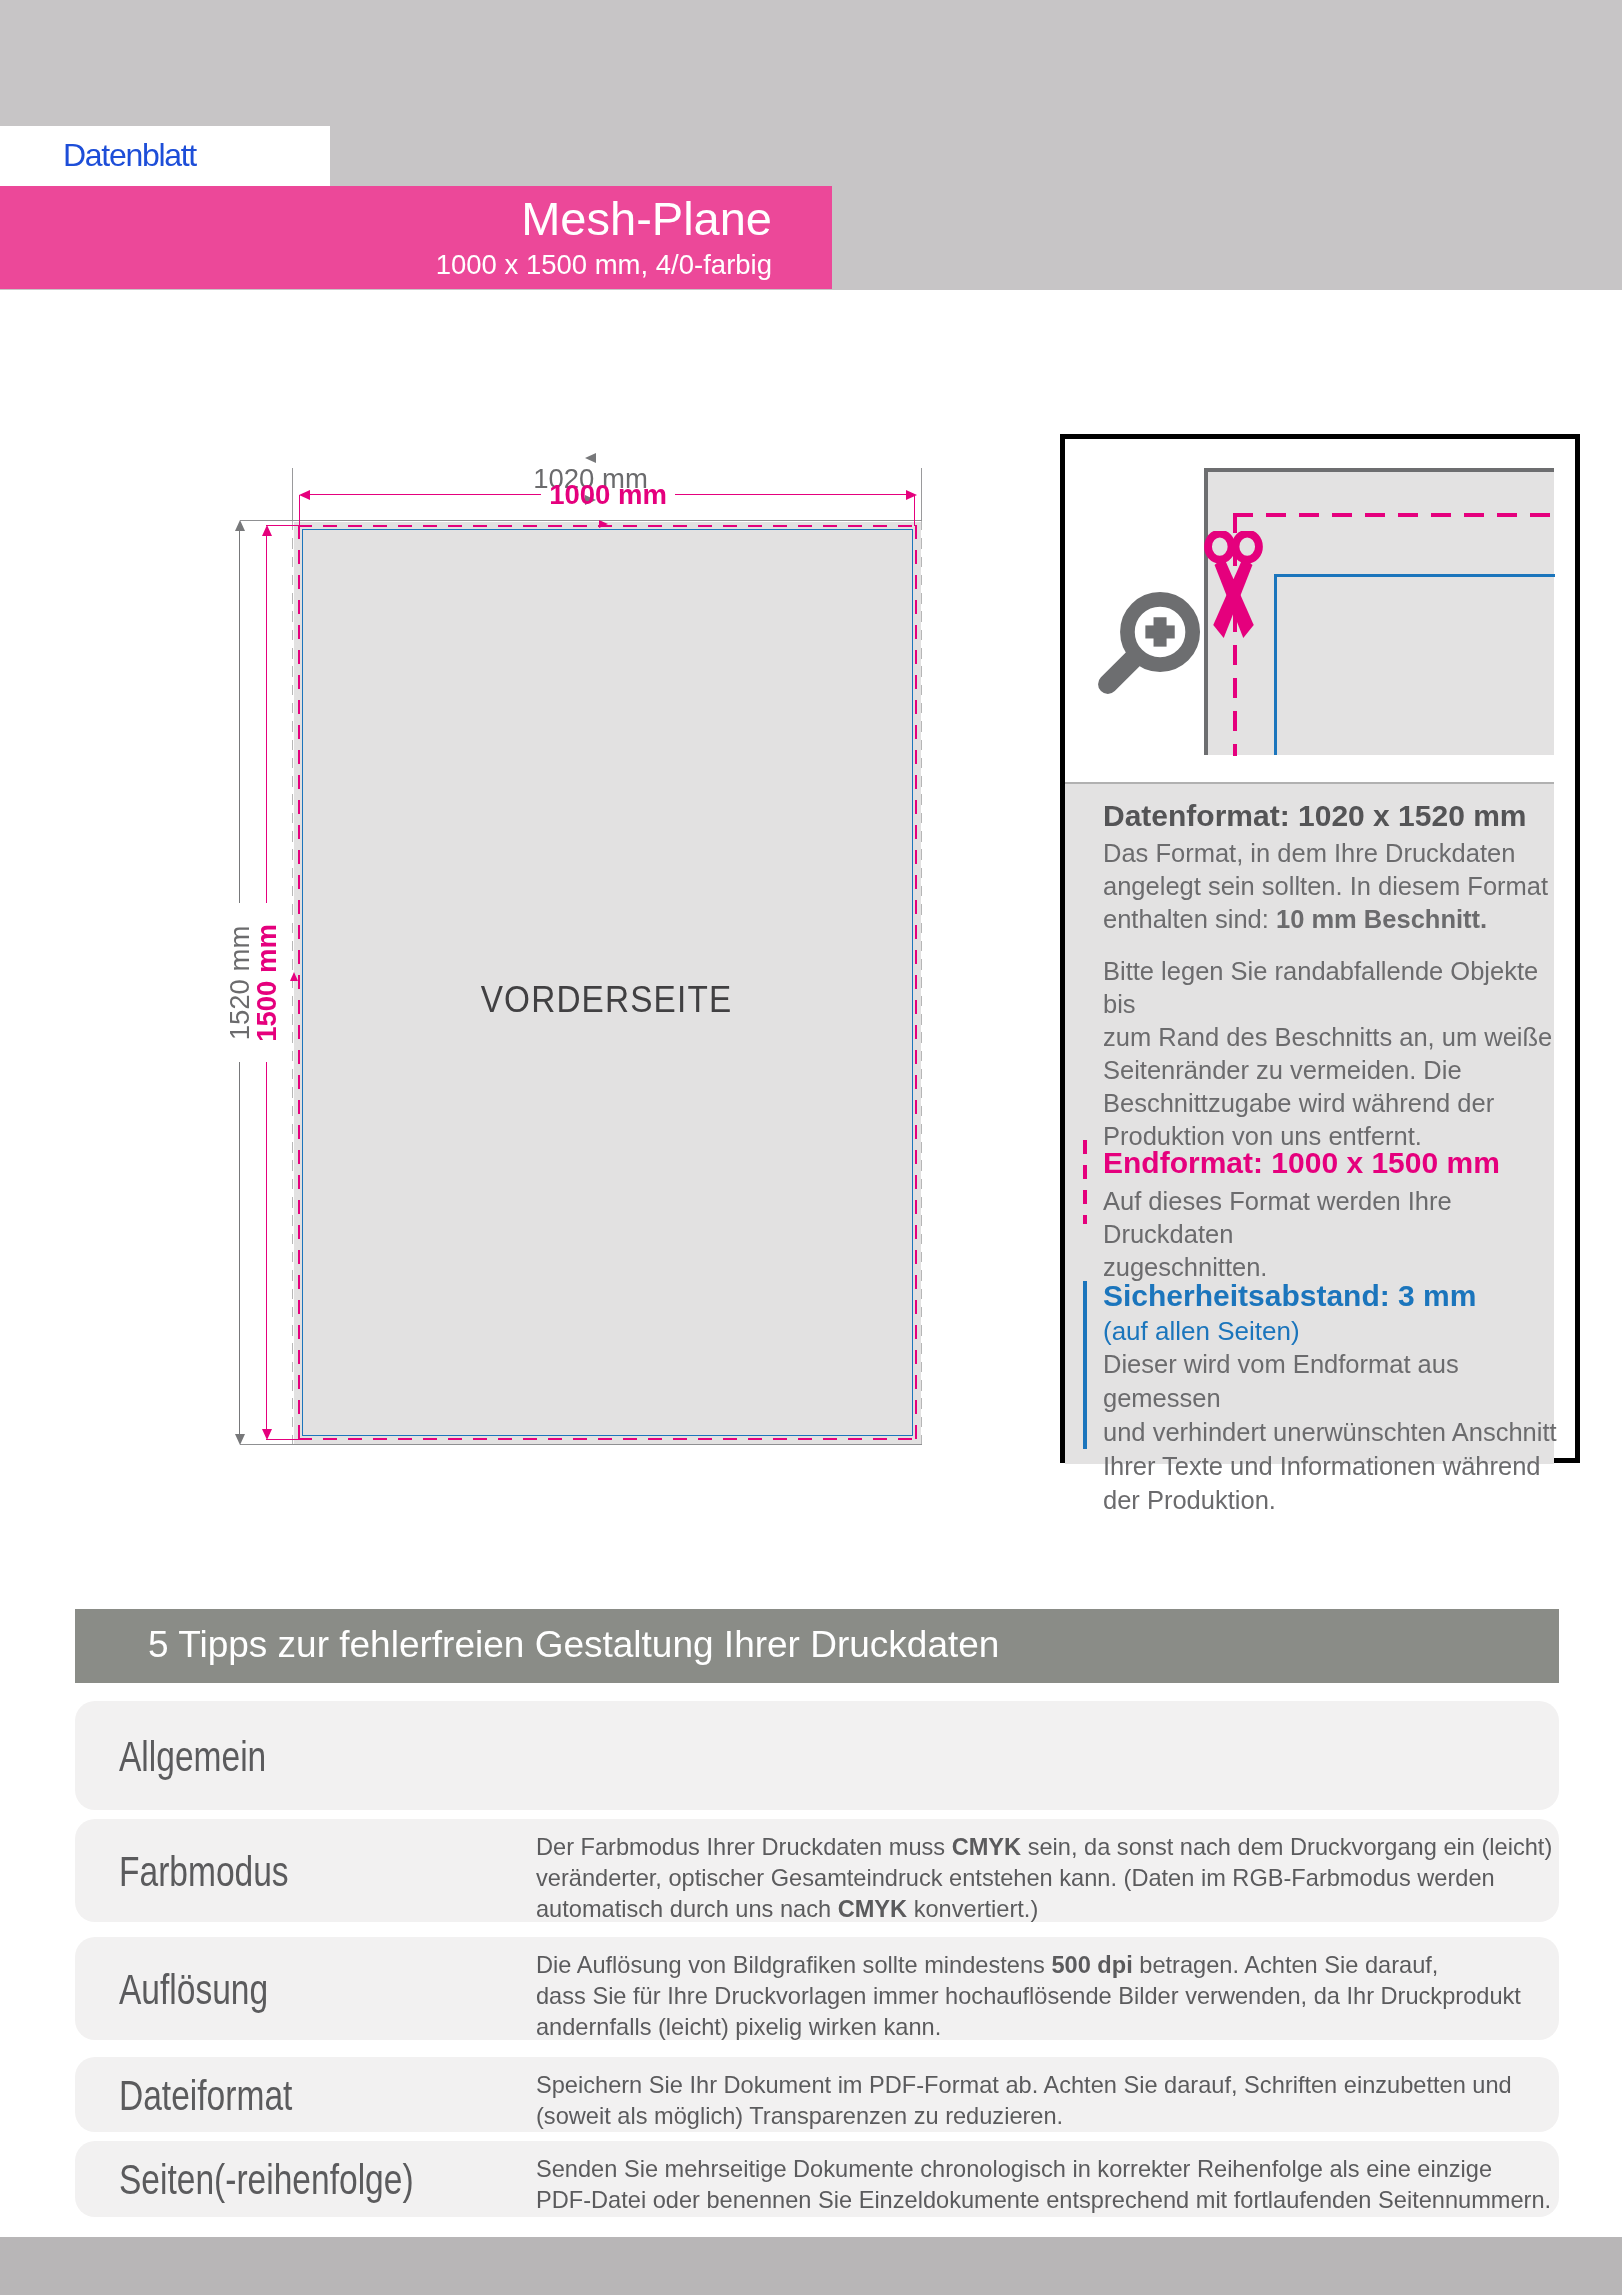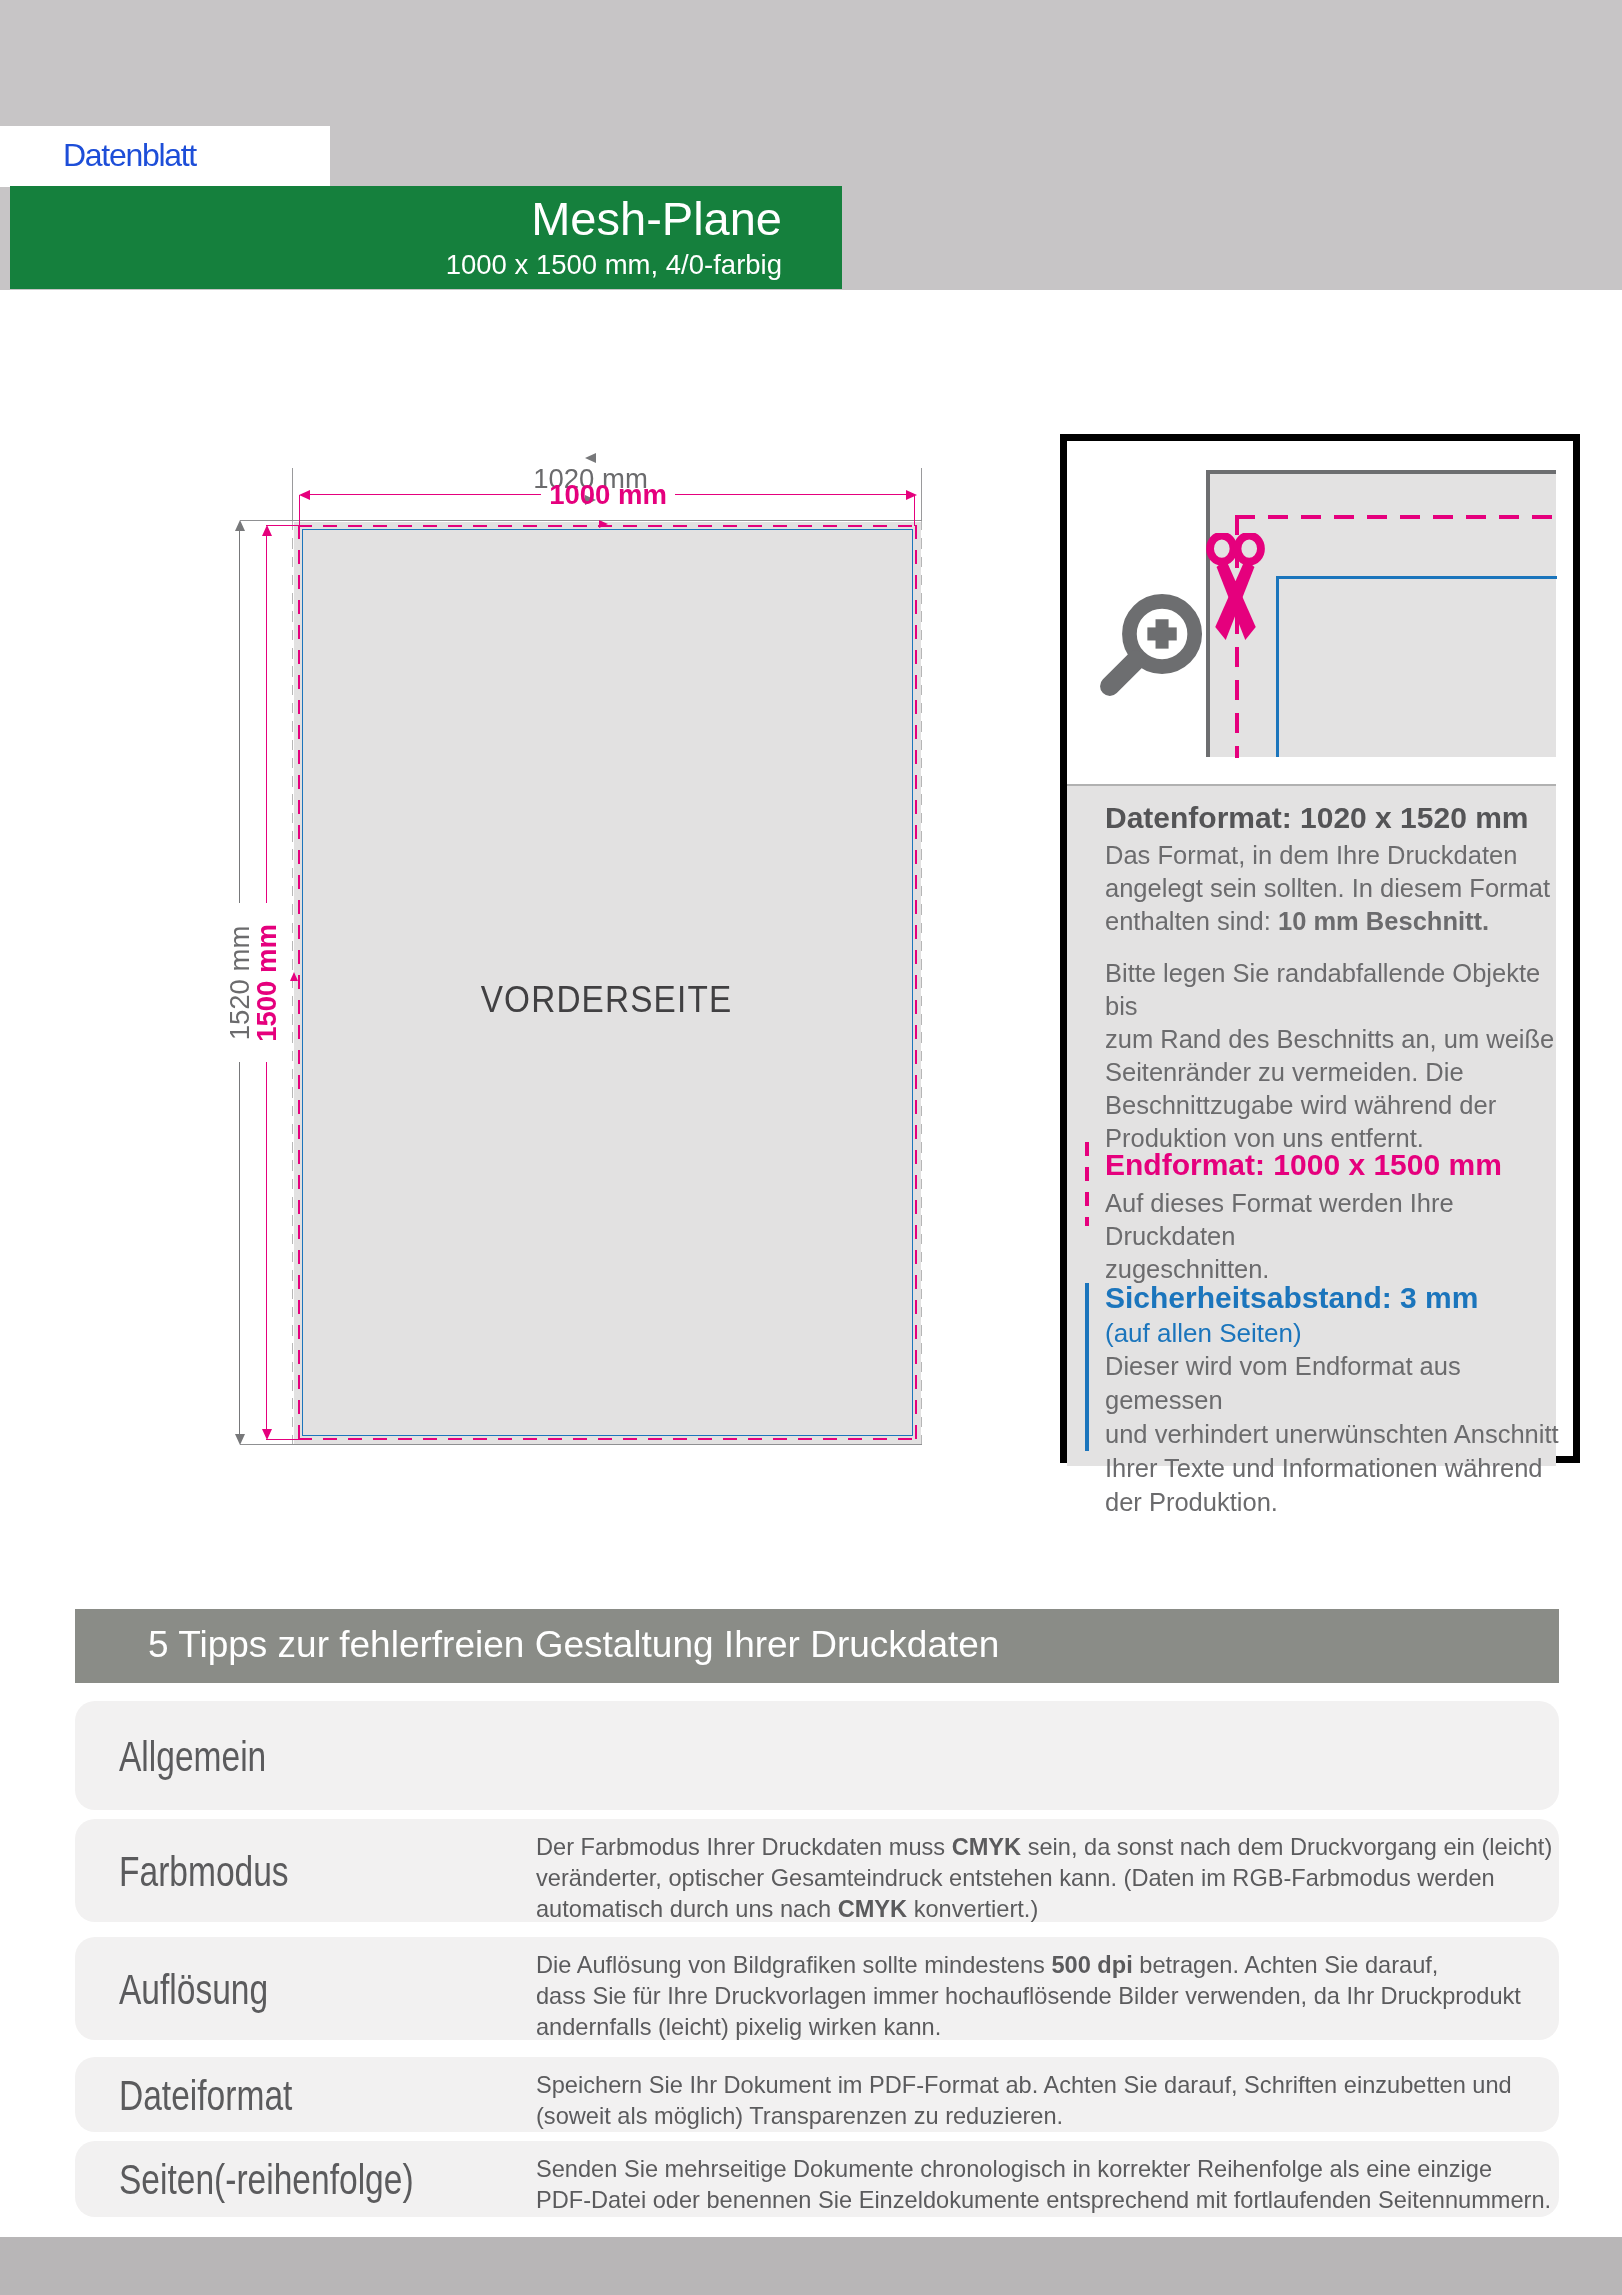--- a/index.html
+++ b/index.html
@@ -4,21 +4,21 @@
 <style>
   html,body{margin:0;padding:0;background:#fff;}
   #page{position:relative;width:1623px;height:2295px;background:#ffffff;overflow:hidden;
         font-family:"Liberation Sans","DejaVu Sans",sans-serif;color:#58585a;}
   .abs{position:absolute;}
   
   .top-bg{left:0;top:0;width:1623px;height:290px;background:#c7c5c6;}
   .title-box{left:0;top:126px;width:330px;height:61px;background:#ffffff;}
   .title-box span{position:absolute;left:63px;top:50%;transform:translateY(-54%);
         font-size:32px;letter-spacing:-1.3px;color:#1d4ed8;white-space:nowrap;}
-  .product-band{left:0;top:186px;width:832px;height:103px;background:#15803d;color:#fff;text-align:right;margin-left:10px;}
+  .product-band{left:0;top:186px;width:832px;height:103px;background:#ec4899;color:#fff;text-align:right;}
   .product-name{position:absolute;right:60px;top:5.2px;font-size:47px;font-weight:400;white-space:nowrap;}
   .product-spec{position:absolute;right:60px;top:63px;font-size:27.5px;white-space:nowrap;}
   
   .diag-fill{left:294px;top:522px;width:627px;height:923px;background:#e2e1e1;}
   .dashH{background:repeating-linear-gradient(90deg,currentColor 0 14.4px,transparent 14.4px 25px);}
   .dashV{background:repeating-linear-gradient(180deg,currentColor 0 14.4px,transparent 14.4px 25px);}
   .dashV.fine{background:repeating-linear-gradient(180deg,currentColor 0 10.5px,transparent 10.5px 18.3px);}
   .guide{background:#8f9092;}
   .vord{left:292px;top:979px;width:629px;text-align:center;font-size:37px;letter-spacing:1.3px;
         color:#414042;transform:scaleX(.9);}
@@ -30,21 +30,21 @@
   .dim.v .lbl-box span{position:absolute;left:50%;top:50%;transform:translate(-50%,-50%) rotate(-90deg);
         font-size:27.5px;white-space:nowrap;}
   .arrL{width:0;height:0;border-top:5.9px solid transparent;border-bottom:5.9px solid transparent;border-right:11.8px solid;}
   .arrR{width:0;height:0;border-top:5.9px solid transparent;border-bottom:5.9px solid transparent;border-left:11.8px solid;}
   .arrU{width:0;height:0;border-left:5.9px solid transparent;border-right:5.9px solid transparent;border-bottom:11.8px solid;}
   .arrD{width:0;height:0;border-left:5.9px solid transparent;border-right:5.9px solid transparent;border-top:11.8px solid;}
   .magenta{color:#e5007d;}
   .blue{color:#1b75bc;}
   .safety-rect{left:302px;top:529px;width:611px;height:907px;border:1.3px solid #1b75bc;box-sizing:border-box;}
   
-  .panel{left:1060px;top:434px;width:520px;height:1029px;border:7px solid #000000;box-sizing:border-box;background:#ffffff;}
+  .panel{left:1060px;top:434px;width:520px;height:1029px;border:5px solid #000000;box-sizing:border-box;background:#ffffff;}
   .panel-divider{left:0;top:343px;width:489px;height:2px;background:#b1b1b1;position:absolute;}
   .panel-gray{left:0;top:345px;width:489px;height:680px;background:#e3e2e2;position:absolute;}
   .legend-h{font-size:30px;font-weight:bold;white-space:nowrap;}
   .legend-b{font-size:25.5px;line-height:33px;white-space:pre-line;color:#6b6b6d;}
   .lead-bar{width:3.9px;}
   
   .tips-band{left:75px;top:1609px;width:1484px;height:74px;background:#8a8c87;}
   .tips-band span{position:absolute;left:37px;top:50%;transform:translateY(-52%);color:#fff;font-size:37px;white-space:nowrap;margin-left:36px;}
   .tip-row{left:75px;width:1484px;background:#f2f1f1;border-radius:20px;}
   .tip-label{position:absolute;left:44px;top:50%;transform:translateY(-50%) scaleX(.78);transform-origin:left center;

